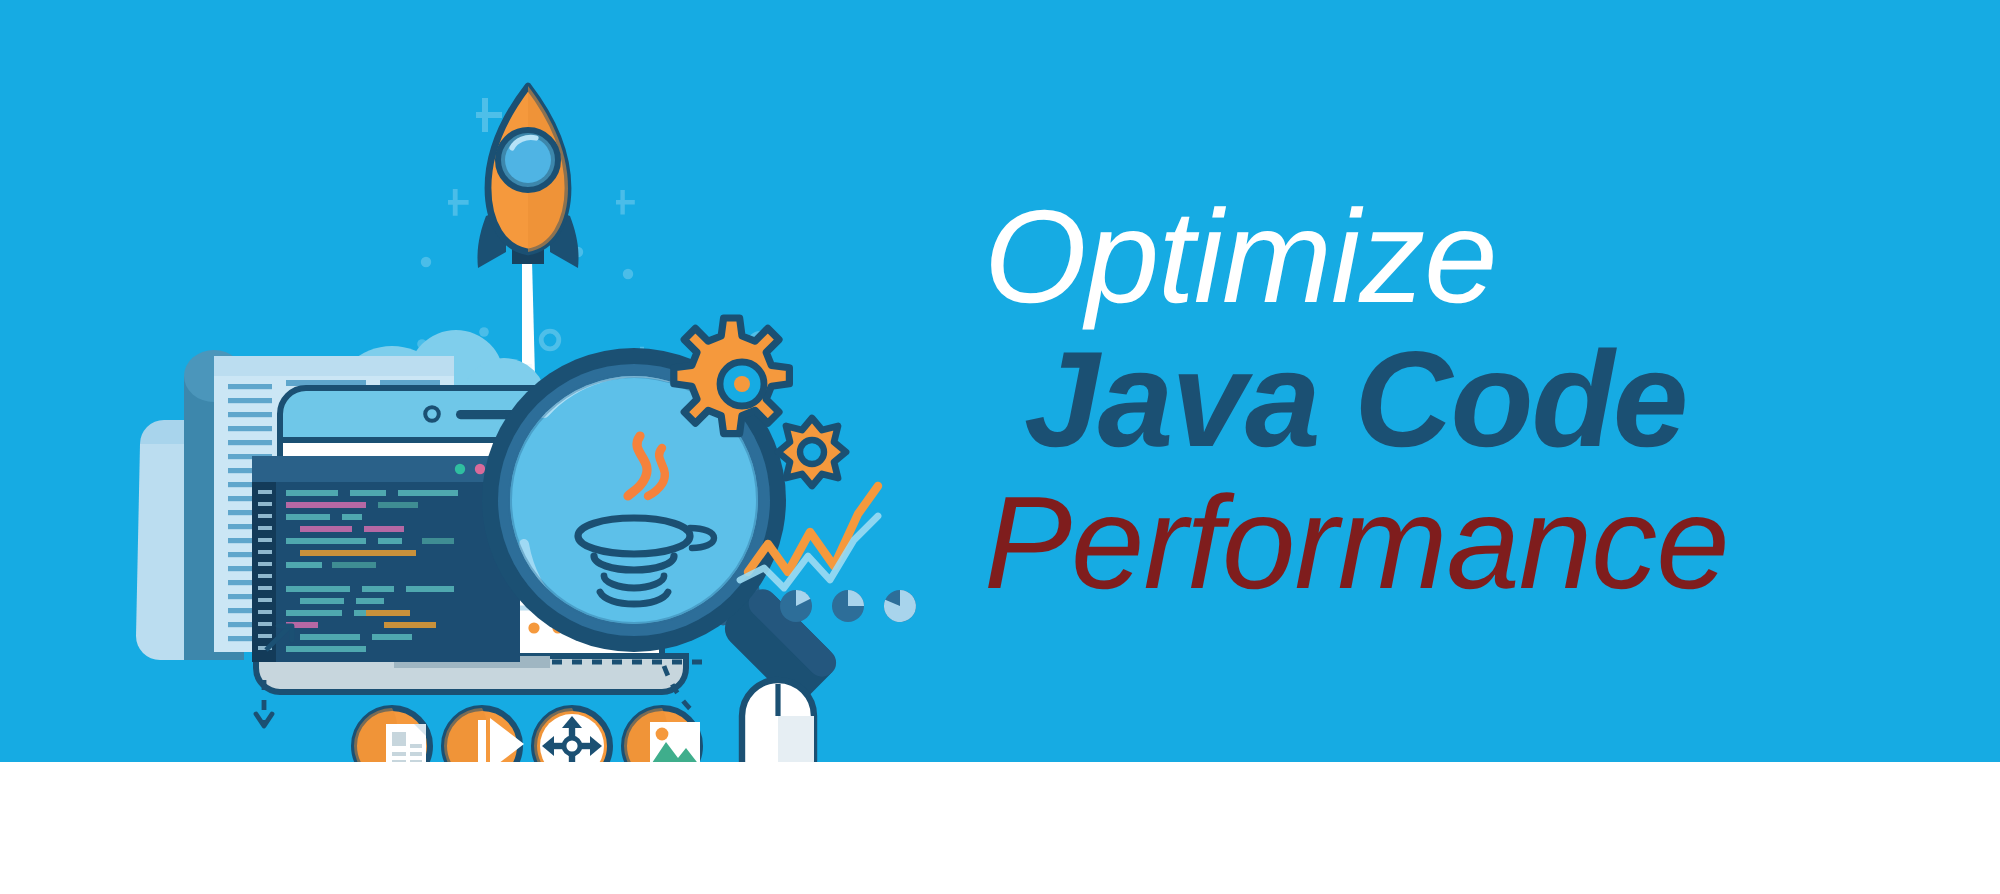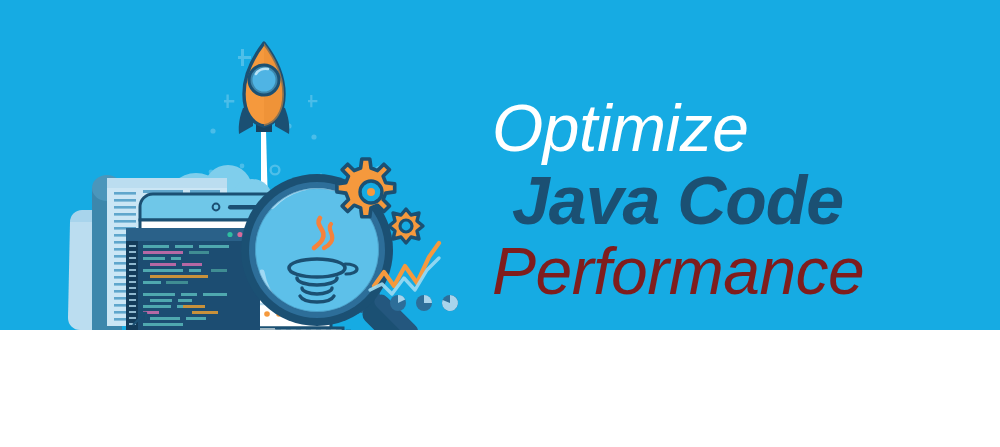--- a/index.html
+++ b/index.html
@@ -4,21 +4,21 @@
 <title>Optimize Java Code Performance</title>
 <style>
   html, body {
     margin: 0;
     padding: 0;
     background: #ffffff;
   }
   #banner {
     position: relative;
     width: 1000px;
-    height: 330px;
+    height: 381px;
     overflow: hidden;
     background: #16ABE3;
     font-family: "Liberation Sans", sans-serif;
   }
   #illustration {
     position: absolute;
     left: 0;
     top: 0;
     width: 470px;
     height: 447px;

